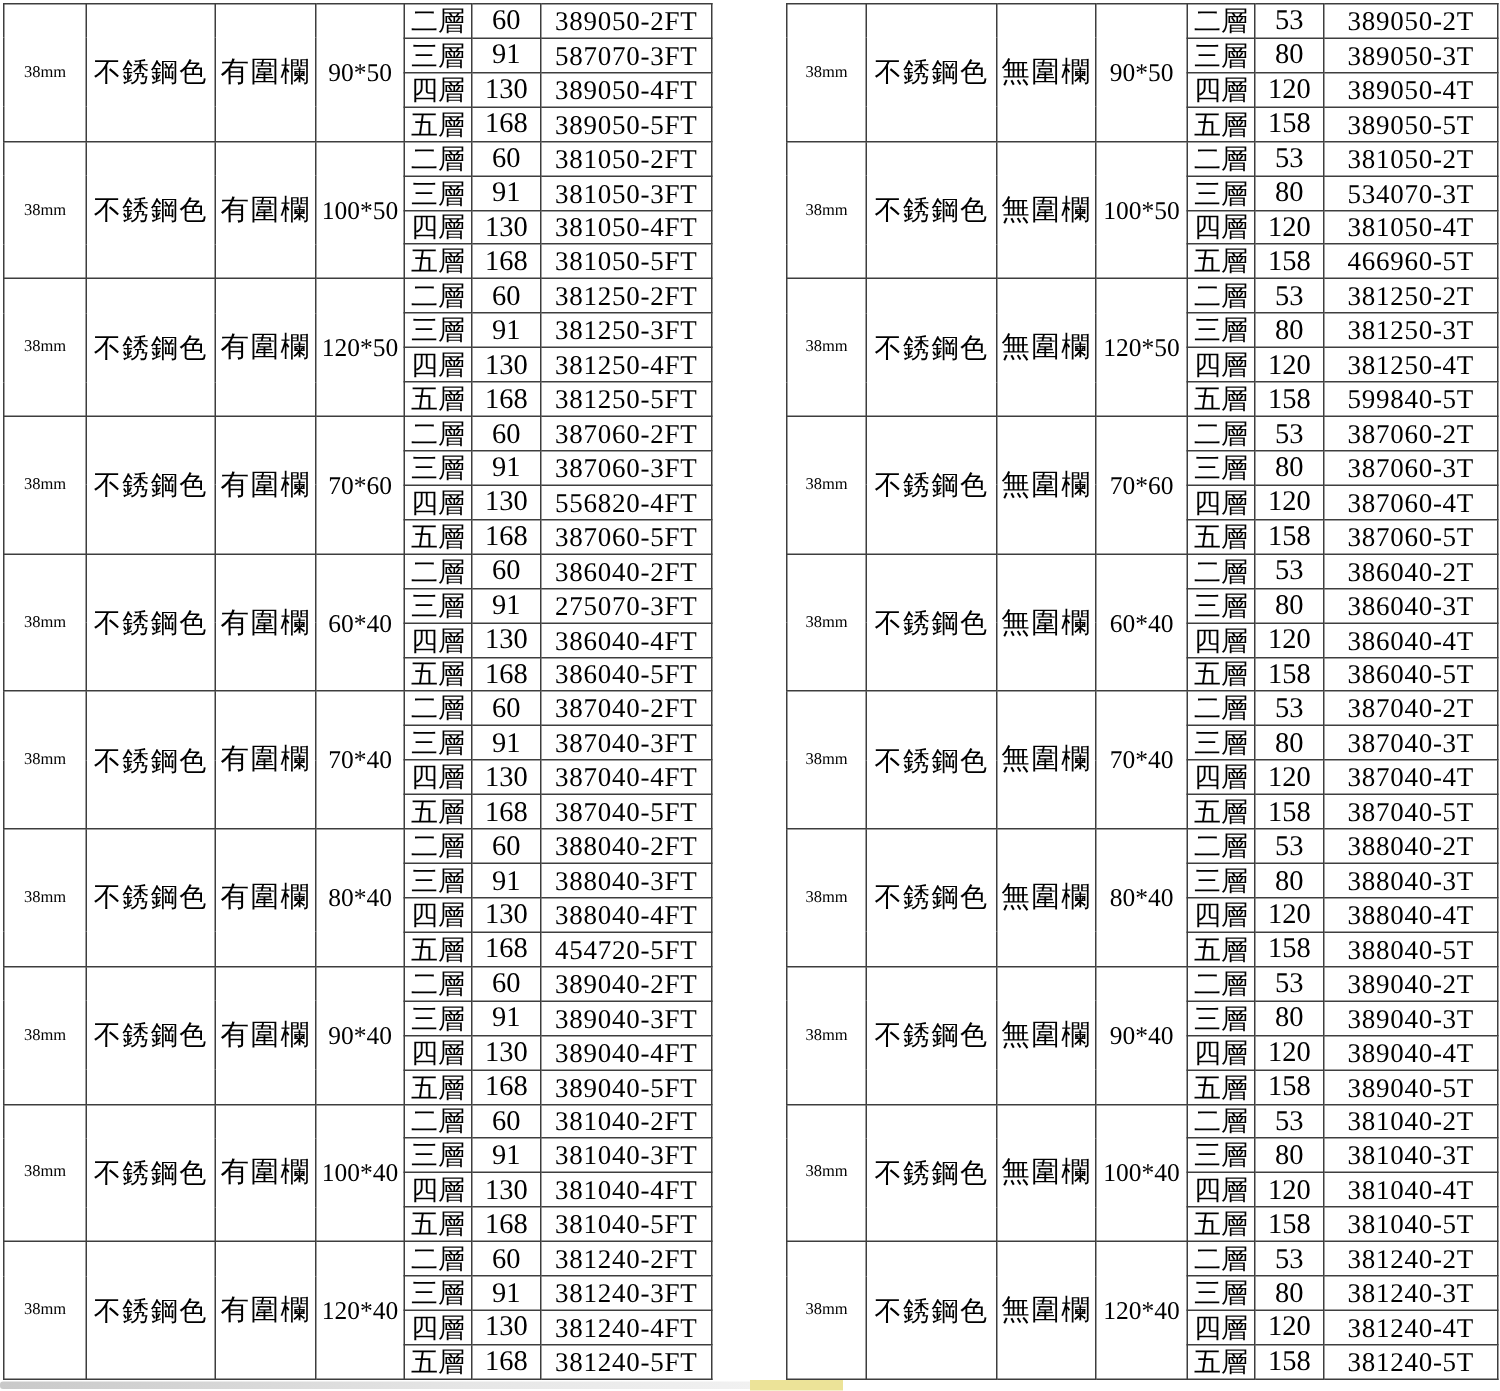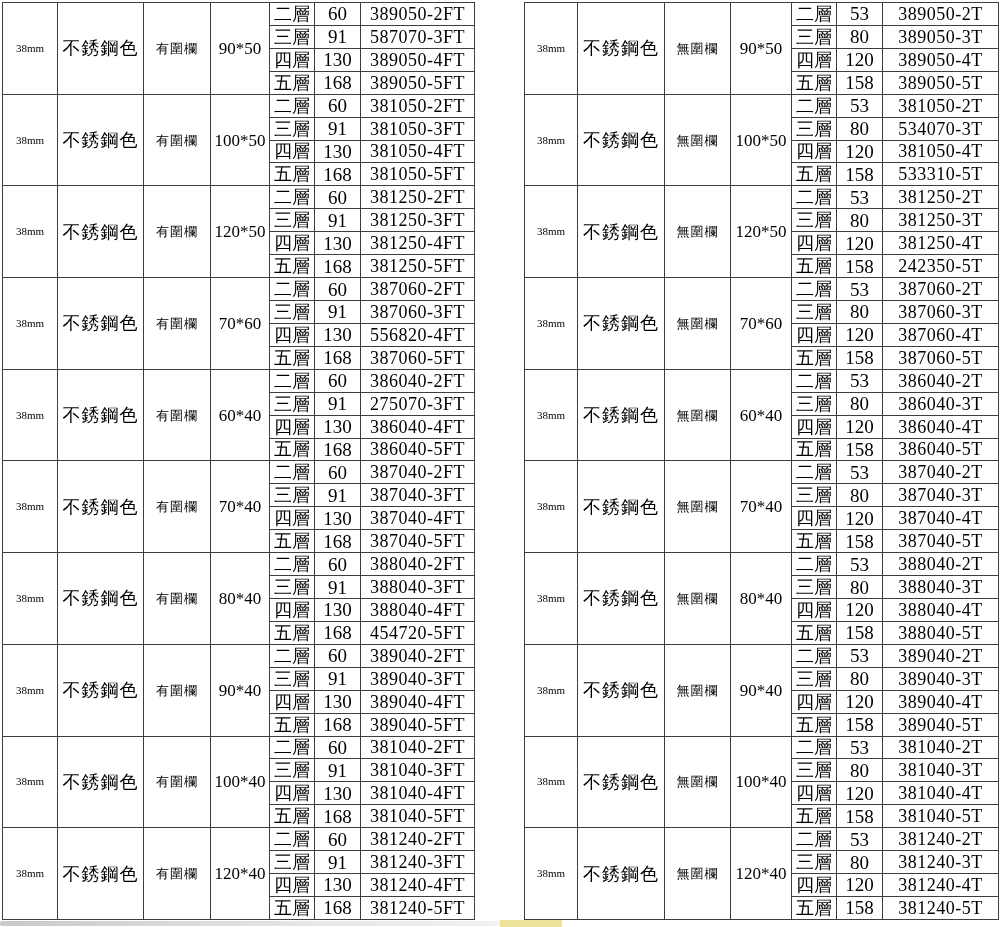--- a/index.html
+++ b/index.html
@@ -35,21 +35,21 @@
     text-align: center;
     vertical-align: middle;
     padding: 0;
     overflow: hidden;
     white-space: nowrap;
     line-height: 1;
   }
   table.price-table tr { height: 22.925px; }
   td.c-tube   { font-size: 11px; }
   td.c-color  { font-size: 18px; letter-spacing: 1px; }
-  td.c-fence  { font-size: 13px; letter-spacing: 1px; margin-top: 28px; }
+  td.c-fence  { font-size: 19px; letter-spacing: 1px; margin-top: 28px; }
   td.c-size   { font-size: 17px; }
   td.c-layer  { font-size: 18px; }
   td.c-price  { font-size: 19px; }
   td.c-code   { font-size: 18px; letter-spacing: 0.5px; }
   .strip-gray {
     position: absolute;
     left: 0; bottom: 1px;
     width: 517px; height: 5px;
     background: linear-gradient(90deg, #c9c9c9, #e6e6e6 60%, #f2f2f2);
     border-radius: 2px;
@@ -370,21 +370,21 @@
           <td class="c-code">534070-3T</td>
         </tr>
         <tr>
           <td class="c-layer">四層</td>
           <td class="c-price">120</td>
           <td class="c-code">381050-4T</td>
         </tr>
         <tr>
           <td class="c-layer">五層</td>
           <td class="c-price">158</td>
-          <td class="c-code">533310-5T</td>
+          <td class="c-code">466960-5T</td>
         </tr>
         <tr>
           <td class="c-tube" rowspan="4">38mm</td>
           <td class="c-color" rowspan="4">不銹鋼色</td>
           <td class="c-fence" rowspan="4">無圍欄</td>
           <td class="c-size" rowspan="4">120*50</td>
           <td class="c-layer">二層</td>
           <td class="c-price">53</td>
           <td class="c-code">381250-2T</td>
         </tr>
@@ -394,21 +394,21 @@
           <td class="c-code">381250-3T</td>
         </tr>
         <tr>
           <td class="c-layer">四層</td>
           <td class="c-price">120</td>
           <td class="c-code">381250-4T</td>
         </tr>
         <tr>
           <td class="c-layer">五層</td>
           <td class="c-price">158</td>
-          <td class="c-code">242350-5T</td>
+          <td class="c-code">599840-5T</td>
         </tr>
         <tr>
           <td class="c-tube" rowspan="4">38mm</td>
           <td class="c-color" rowspan="4">不銹鋼色</td>
           <td class="c-fence" rowspan="4">無圍欄</td>
           <td class="c-size" rowspan="4">70*60</td>
           <td class="c-layer">二層</td>
           <td class="c-price">53</td>
           <td class="c-code">387060-2T</td>
         </tr>

